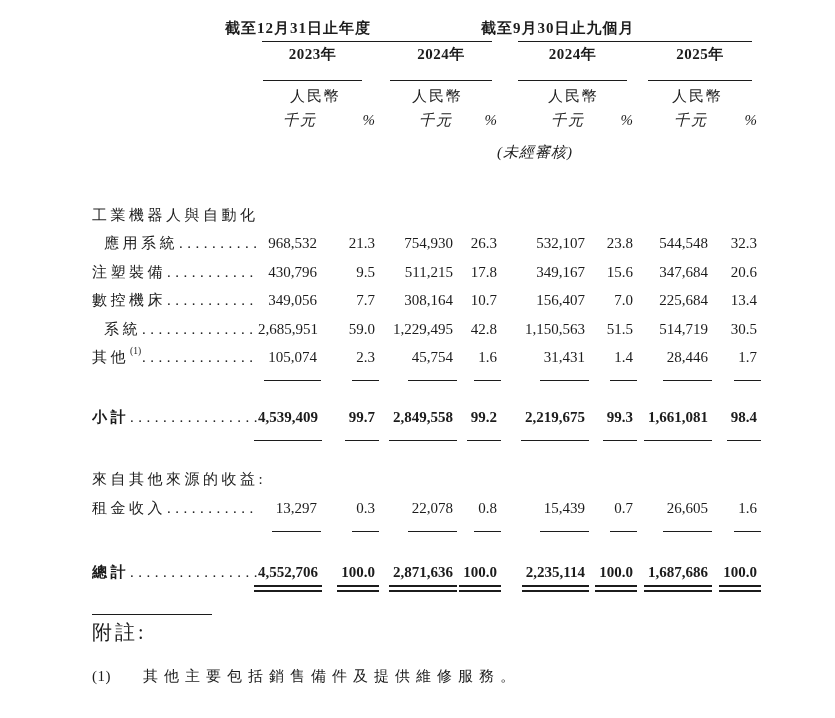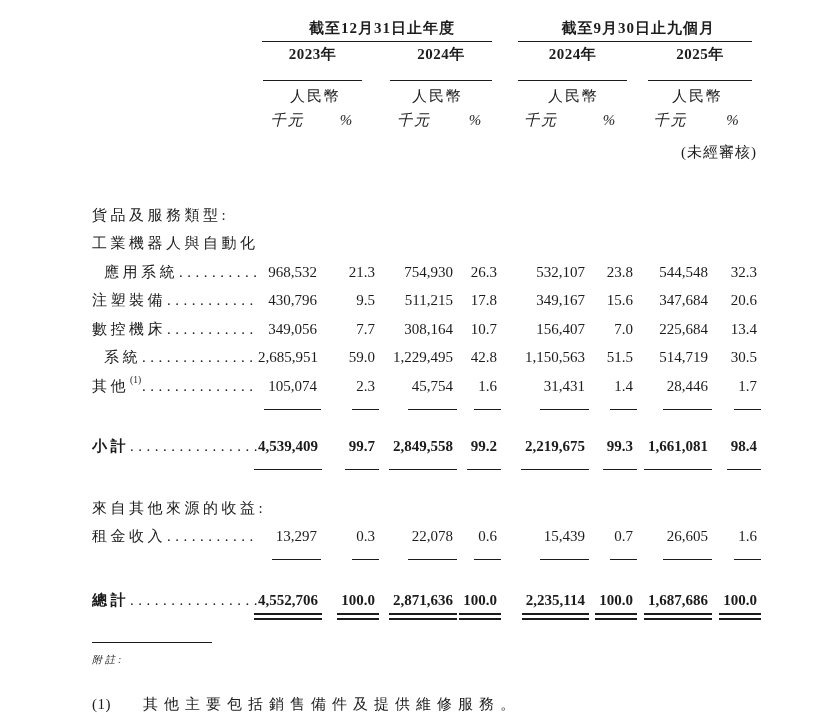--- a/index.html
+++ b/index.html
@@ -19,67 +19,67 @@
     margin:16px 0 0 92px;
   }
   table.fin td, table.fin th{
     padding:0;margin:0;font-weight:normal;vertical-align:bottom;
     font-size:15px;line-height:28.5px;
   }
   
   thead tr.r-span th{height:26px;vertical-align:bottom;}
   thead tr.r-year th{height:29px;vertical-align:bottom;}
   thead tr.r-cur  td{height:25px;}
-  thead tr.r-unit td{height:28px;text-align:center;}
+  thead tr.r-unit td{height:28px;}
   thead tr.r-unaud td{height:27px;}
   .spanbox{
     border-bottom:1.5px solid #1c1c1c;
-    text-align:right;font-weight:bold;letter-spacing:1px;
+    text-align:left;font-weight:bold;letter-spacing:1px;
     line-height:22px;padding-bottom:2px;white-space:nowrap;
   }
   .spanbox .spantext{position:relative;left:-37px;}
   .sp1{margin:0 5px 0 4px;}
   .sp2{margin:0 5px 0 21px;}
   .yearbox{
     border-bottom:1.5px solid #1c1c1c;
     text-align:center;font-weight:bold;letter-spacing:.5px;
     line-height:24px;padding-bottom:14px;white-space:nowrap;
   }
   .y1{margin:0 13px 0 5px;}
   .y2{margin:0 5px 0 15px;}
   .y3{margin:0 6px 0 21px;}
   .y4{margin:0 5px 0 15px;}
   .curbox{
     text-align:right;padding-right:34px;
     letter-spacing:2px;line-height:20px;white-space:nowrap;
   }
   .unitcell{text-align:right;font-style:italic;letter-spacing:2px;line-height:22px;padding-right:1px;white-space:nowrap;}
   .pctcell{text-align:right;font-style:italic;line-height:22px;padding-right:1px;}
-  .unaudbox{text-align:right;letter-spacing:1px;line-height:20px;white-space:nowrap;}
+  .unaudbox{text-align:left;letter-spacing:1px;line-height:20px;white-space:nowrap;font-style:italic;}
   
   td.lab-only{
     white-space:nowrap;letter-spacing:3.5px;line-height:28.5px;
   }
   td.labcell{overflow:hidden;}
   .labwrap{display:flex;align-items:center;overflow:hidden;}
   .labwrap.indent{padding-left:12px;}
   .lab{letter-spacing:3.5px;white-space:nowrap;flex:0 0 auto;}
   .sup{font-size:9.5px;position:relative;top:-6px;letter-spacing:0;margin-left:1px;flex:0 0 auto;}
   .dots{flex:1 1 auto;overflow:hidden;white-space:nowrap;padding-left:1px;font-weight:normal;}
   .dots::after{content:"....................................................";letter-spacing:4.5px;font-size:15px;}
   td.val,td.pct{text-align:right;white-space:nowrap;}
   .numpad{display:inline-block;padding:0 4px;margin:0 -4px;line-height:19px;}
   tr.bold td, tr.bold .lab, tr.bold .numpad{font-weight:bold;}
   tr.rule-single .numpad{border-bottom:1.5px solid #1c1c1c;padding-bottom:13px;}
   tr.rule-double .numpad{border-bottom:7px double #1c1c1c;padding-bottom:3px;}
   tr.datarow td{vertical-align:top;}
   
   .footarea{margin:22px 0 0 92px;}
   .footrule{width:120px;border-top:1.5px solid #1c1c1c;}
-  .noteslabel{margin-top:6px;font-style:italic;font-size:10px;letter-spacing:3px;line-height:22px;}
+  .noteslabel{margin-top:6px;font-size:20px;letter-spacing:3px;line-height:22px;}
   .noterow{margin-top:22px;font-size:15px;line-height:22px;display:flex;}
   .notemarker{flex:0 0 51px;letter-spacing:.5px;}
   .notetext{letter-spacing:6px;white-space:nowrap;}
 </style>
 </head>
 <body>
 
 <div class="page">
 
   <table class="fin">
@@ -150,23 +150,20 @@
         <td colspan="4"></td>
         <td colspan="4">
           <div class="unaudbox">(未經審核)</div>
         </td>
       </tr>
     </thead>
     <tbody>
       <tr style="height:39px">
           <td colspan="9"></td>
         </tr>
-    <tr>
-          <td colspan="9" class="lab-only">貨品及服務類型:</td>
-        </tr>
         <tr>
           <td colspan="9" class="lab-only">工業機器人與自動化</td>
         </tr>
         <tr class="datarow">
           <td class="labcell">
             <div class="labwrap indent">
               <span class="lab">應用系統</span>
               <span class="dots"></span>
             </div>
           </td>
@@ -272,21 +269,21 @@
         <tr class="datarow rule-single">
           <td class="labcell">
             <div class="labwrap">
               <span class="lab">租金收入</span>
               <span class="dots"></span>
             </div>
           </td>
           <td class="val"><span class="numpad">13,297</span></td>
           <td class="pct"><span class="numpad">0.3</span></td>
           <td class="val"><span class="numpad">22,078</span></td>
-          <td class="pct"><span class="numpad">0.6</span></td>
+          <td class="pct"><span class="numpad">0.8</span></td>
           <td class="val"><span class="numpad">15,439</span></td>
           <td class="pct"><span class="numpad">0.7</span></td>
           <td class="val"><span class="numpad">26,605</span></td>
           <td class="pct"><span class="numpad">1.6</span></td>
         </tr>
         <tr style="height: 26px;">
           <td colspan="9"></td>
         </tr>
         <tr class="datarow bold rule-double">
           <td class="labcell">

